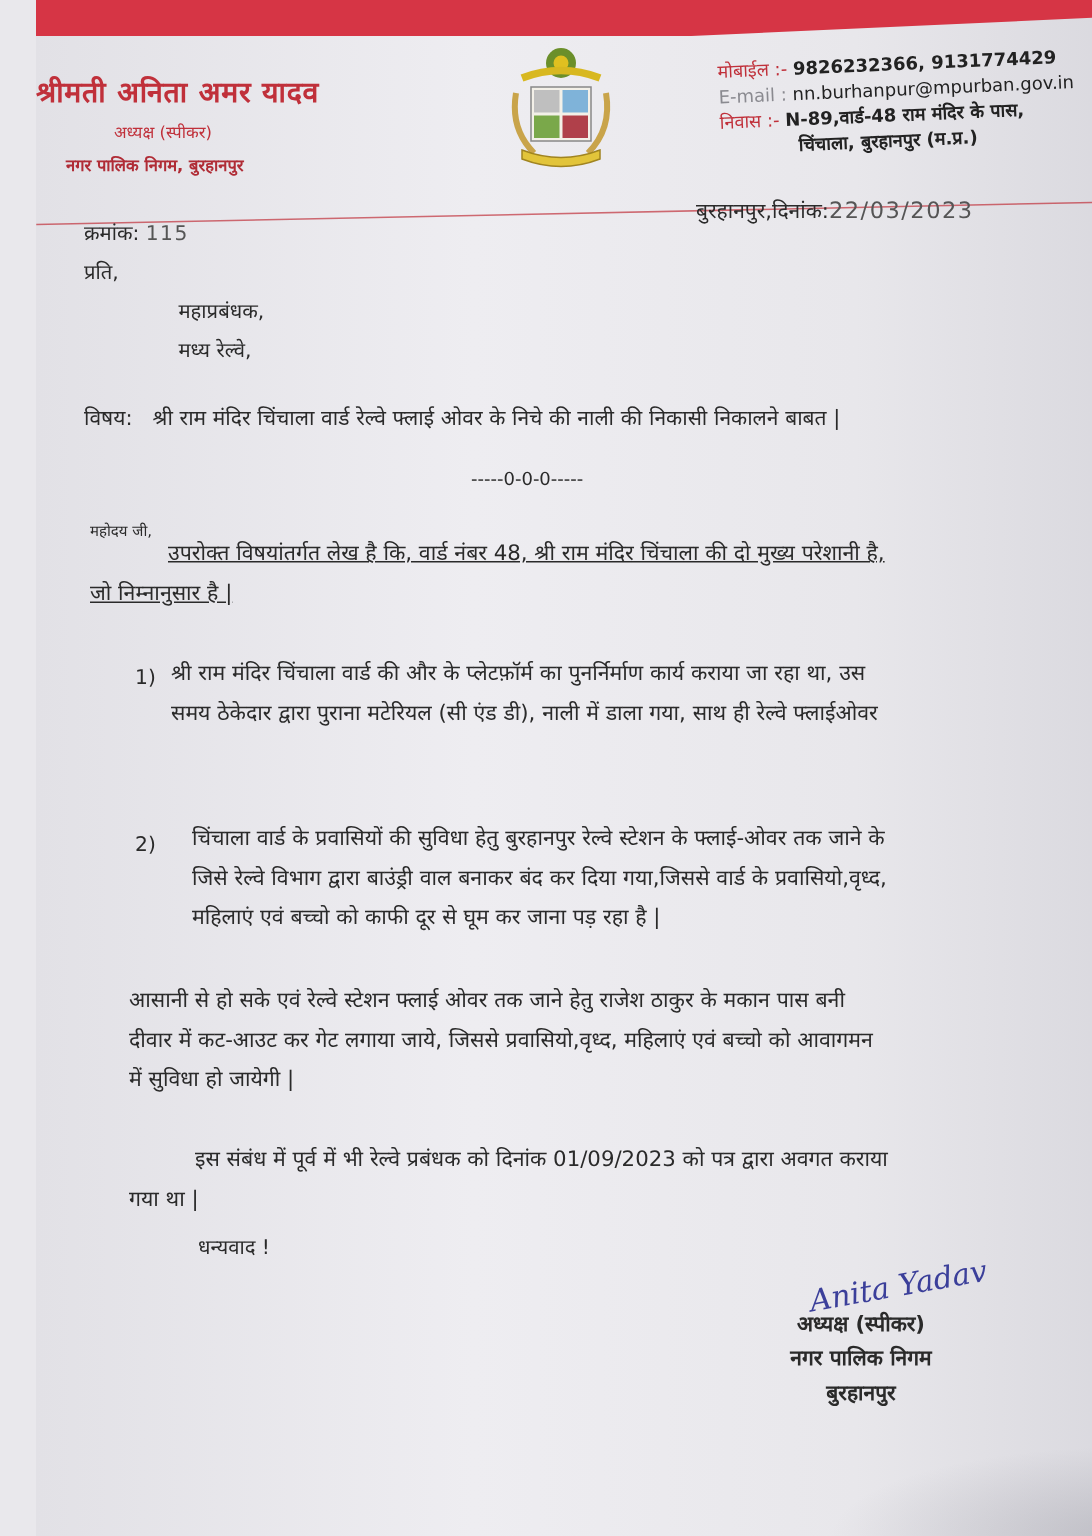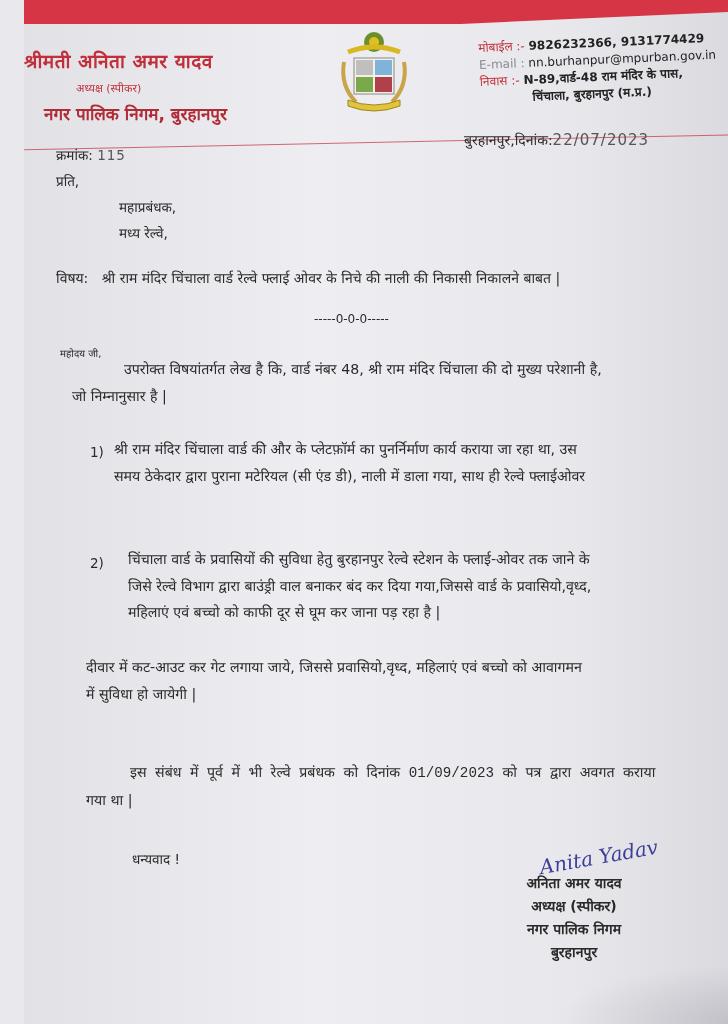--- a/index.html
+++ b/index.html
@@ -27,21 +27,21 @@
     border-left: 1px solid #bbb;
   }
   .lh-name {
     position: absolute; left: 0; top: 48px;
     font-size: 19px; font-weight: bold; color: #c0303a; letter-spacing: 0.5px;
   }
   .lh-role {
     position: absolute; left: 52px; top: 80px; font-size: 11px; color: #c0303a;
   }
   .lh-org {
-    position: absolute; left: 20px; top: 102px; font-size: 17px; font-weight: bold; color: #b02c36;
+    position: absolute; left: 20px; top: 102px; font-size: 11px; font-weight: bold; color: #b02c36;
   }
   .emblem {
     position: absolute; left: 310px; top: 28px; width: 80px; height: 88px;
   }
   .contact {
     position: absolute; left: 454px; top: 40px; font-size: 12px; line-height: 17px; color: #222;
     transform: rotate(-2.5deg); transform-origin: left top;
   }
   .contact .lbl { color: #c0303a; }
   .contact .lbl.email { color: #8a8a90; }
@@ -112,67 +112,67 @@
       <span class="val">चिंचाला, बुरहानपुर (म.प्र.)</span>
     </div>
   </div>
   <div class="header-rule"></div>
 
   <div class="body-text" style="left:32px; top:146px;">
     <span>क्रमांक:</span>
     <span class="handwritten">115</span>
   </div>
   <div class="body-text" style="left:440px; top:130px; font-size:14px;">
-    <span>बुरहानपुर,दिनांक:</span><span class="handwritten" style="font-size:15px;">22/07/2023</span>
+    <span>बुरहानपुर,दिनांक:</span><span class="handwritten" style="font-size:15px;">22/03/2023</span>
   </div>
 
   <div class="body-text" style="left:32px; top:172px;">प्रति,</div>
   <div class="body-text" style="left:95px; top:198px;">महाप्रबंधक,</div>
   <div class="body-text" style="left:95px; top:224px;">मध्य रेल्वे,</div>
 
   <div class="body-text" style="left:32px; top:268px; font-size:14px;">
     <span>विषय:</span>&nbsp;&nbsp;
     <span>श्री राम मंदिर चिंचाला वार्ड रेल्वे फ्लाई ओवर के निचे की नाली की निकासी निकालने  बाबत |</span>
   </div>
 
   <div class="body-text" style="left:290px; top:312px; font-size:12px;">-----0-0-0-----</div>
 
   <div class="body-text" style="left:36px; top:346px; font-size:10px;">महोदय जी,</div>
-  <div class="para" style="left:48px; top:356px;">
+  <div class="para" style="left:36px; top:356px;text-decoration:underline;">
     <span class="ln" style="padding-left:52px;">उपरोक्त विषयांतर्गत लेख है कि, वार्ड नंबर 48, श्री राम मंदिर चिंचाला की दो मुख्य परेशानी है,</span>
     <span class="ln">जो निम्नानुसार है |</span>
   </div>
 
   <div class="num" style="left:66px; top:444px;">1)</div>
   <div class="para" style="left:90px; top:436px;">
     <span class="ln">श्री राम मंदिर चिंचाला वार्ड की और के प्लेटफ़ॉर्म का पुनर्निर्माण कार्य कराया जा रहा था, उस</span>
     <span class="ln">समय ठेकेदार द्वारा पुराना मटेरियल (सी एंड डी), नाली में डाला गया, साथ ही रेल्वे फ्लाईओवर</span>
   </div>
 
   <div class="num" style="left:66px; top:555px;">2)</div>
   <div class="para" style="left:104px; top:546px;">
     <span class="ln">चिंचाला वार्ड के प्रवासियों की सुविधा हेतु बुरहानपुर रेल्वे स्टेशन के फ्लाई-ओवर तक जाने के</span>
     <span class="ln">जिसे रेल्वे विभाग द्वारा बाउंड्री वाल बनाकर बंद कर दिया गया,जिससे वार्ड के प्रवासियो,वृध्द,</span>
     <span class="ln">महिलाएं एवं बच्चो को काफी दूर से घूम कर जाना पड़ रहा है |</span>
   </div>
 
   <div class="para" style="left:62px; top:654px;">
+    <span class="ln">आसानी से हो सके एवं रेल्वे स्टेशन फ्लाई ओवर तक जाने हेतु राजेश ठाकुर के मकान पास बनी</span>
     <span class="ln">दीवार  में कट-आउट कर गेट लगाया जाये, जिससे प्रवासियो,वृध्द, महिलाएं एवं बच्चो को आवागमन</span>
     <span class="ln">में सुविधा हो जायेगी |</span>
   </div>
 
   <div class="para" style="left:62px; top:760px;">
-    <span class="ln" style="padding-left:44px;font-family:Liberation Mono, monospace;">इस संबंध में पूर्व में भी रेल्वे प्रबंधक को दिनांक 01/09/2023 को पत्र द्वारा अवगत कराया</span>
+    <span class="ln" style="padding-left:44px;">इस संबंध में पूर्व में भी रेल्वे प्रबंधक को दिनांक 01/09/2023 को पत्र द्वारा अवगत कराया</span>
     <span class="ln">गया था |</span>
   </div>
 
-  <div class="body-text" style="left:108px; top:850px;">धन्यवाद !</div>
+  <div class="body-text" style="left:108px; top:822px;">धन्यवाद !</div>
 
   <div class="signature">Anita Yadav</div>
   <div class="sign-block">
-    <div>अनिता अमर यादव</div>
     <div>अध्यक्ष (स्पीकर)</div>
     <div>नगर पालिक निगम</div>
     <div>बुरहानपुर</div>
   </div>
 
   <div class="shadow-br"></div>
 </div>
 
 </body></html>

